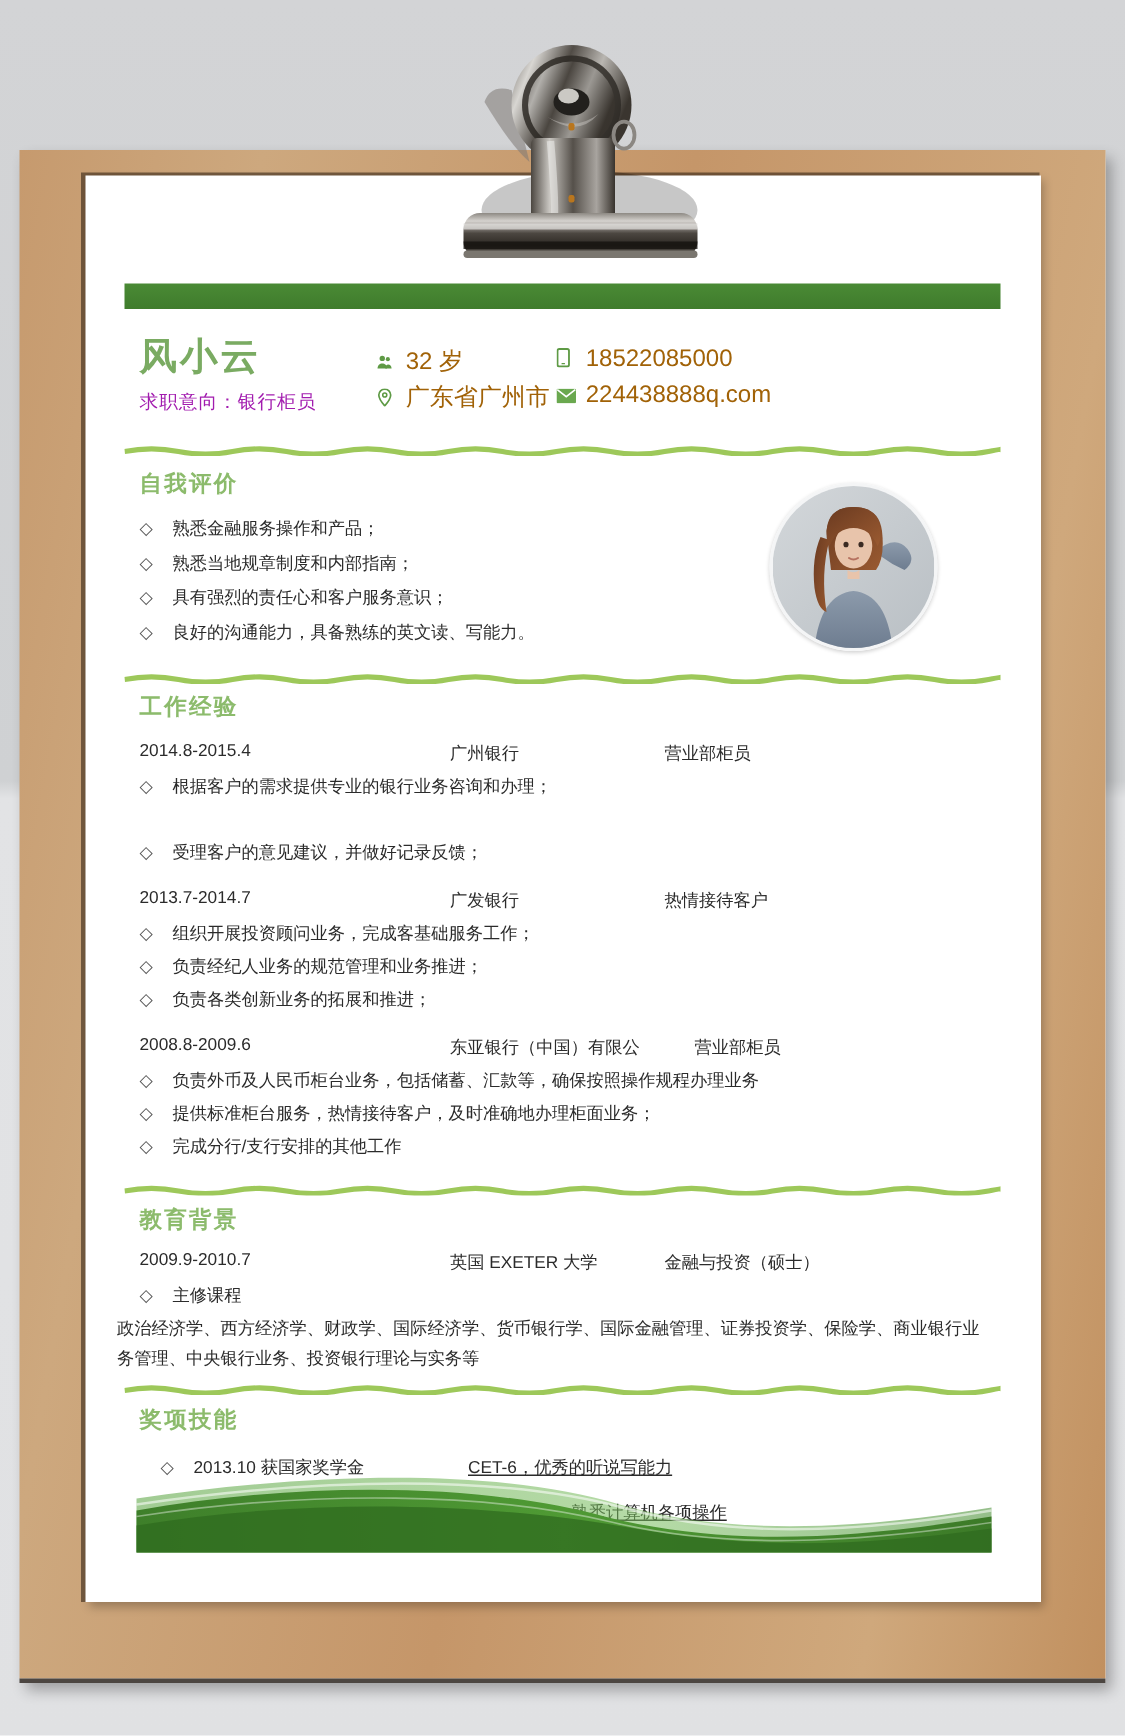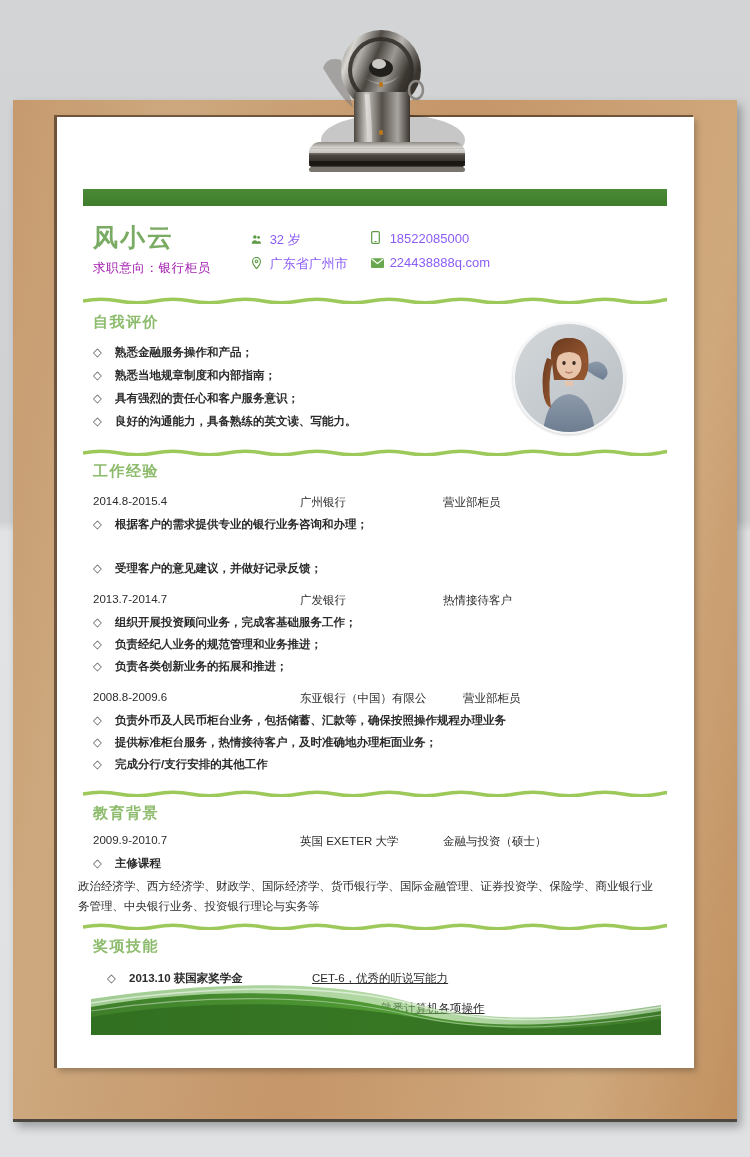--- a/index.html
+++ b/index.html
@@ -43,38 +43,38 @@
   .header { position:absolute; left:0; top:104px; width:637px; height:68px; }
   .name {
     position:absolute; left:36px; top:0px;
     font-size:25px; font-weight:bold; color:#7aab62; letter-spacing:2px;
   }
   .objective {
     position:absolute; left:36px; top:39px;
     font-size:12.5px; color:#a21caf; letter-spacing:.6px;
   }
   .contact { position:absolute; left:0; top:4px; width:637px; }
-  .ci { position:absolute; font-size:13px; color:#8b5cf6; white-space:nowrap; }
+  .ci { position:absolute; font-size:16px; color:#a16207; white-space:nowrap; }
   .ci .gi { display:inline-block; width:15px; color:#5e9a45; vertical-align:-1px; }
   .ci-age   { left:194px; top:6px; }
   .ci-loc   { left:194px; top:30px; }
   .ci-phone { left:314px; top:6px; }
   .ci-mail  { left:314px; top:30px; }
 
   
   .wave-div { position:absolute; left:26px; width:584px; height:8px; }
   .wave-div svg { display:block; width:100%; height:8px; }
 
   
   .sec-title {
     position:absolute; left:36px;
     font-size:15px; font-weight:bold; color:#8cbb6c; letter-spacing:1.5px;
   }
   .row { position:absolute; font-size:11.5px; color:#2b2b2b; white-space:nowrap;text-decoration:underline; }
-  .bullet { position:absolute; font-size:11.5px; color:#2b2b2b; white-space:nowrap;font-weight:bold; }
+  .bullet { position:absolute; font-size:11.5px; color:#2b2b2b; white-space:nowrap; }
   .bullet .dia { display:inline-block; width:22px; color:#555; }
   .jobline { position:absolute; width:585px; left:36px; font-size:11.5px; color:#2b2b2b; }
   .jobline span.d { position:absolute; left:0; }
   .jobline span.c { position:absolute; left:175px;margin-left:32px; }
   .jobline span.r { position:absolute; left:350px; }
 
   .para { position:absolute; left:21px; width:580px; font-size:11.5px; color:#2b2b2b; line-height:20px; }
 
   
   #photo {

